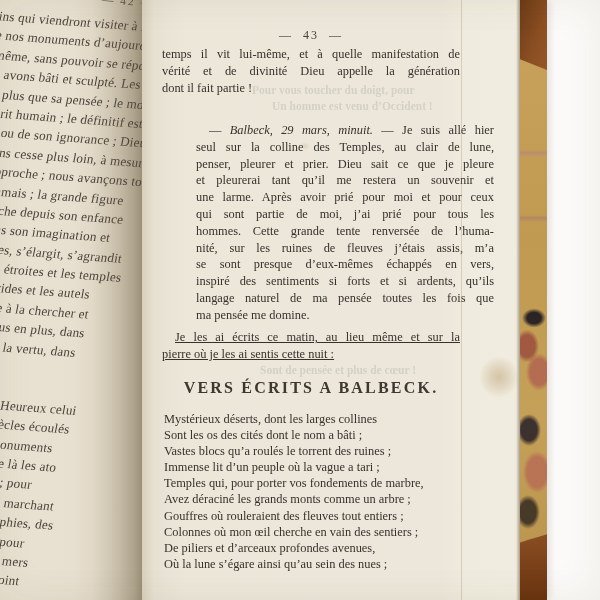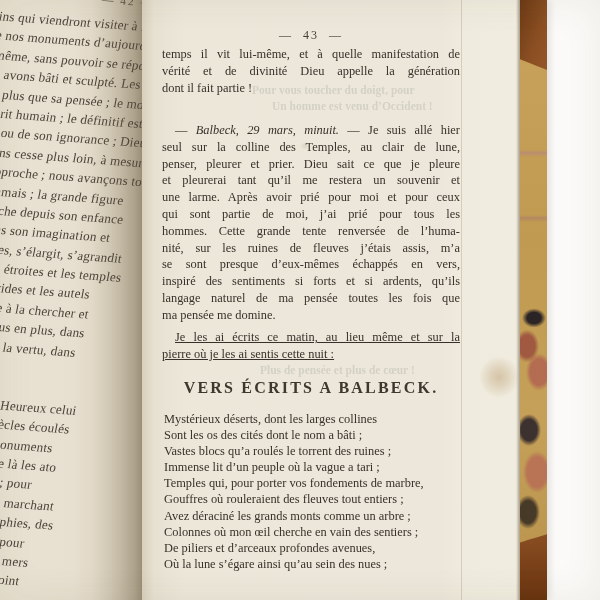--- a/index.html
+++ b/index.html
@@ -36,21 +36,21 @@
     background:linear-gradient(to right,#d8cfbb 0px,#e7e1d2 12px,#ece7d9 42px,#ece7da 300px,#efebde 325px,#f0ecdf 100%);
     color:#36312a;
   }
   .right-page::after{ 
     content:"";position:absolute;left:319px;top:0;width:1px;height:600px;
     background:rgba(152,140,112,.30);
   }
   .pnum{position:absolute;left:20px;top:28px;width:298px;text-align:center;
     font-size:12px;letter-spacing:2px;word-spacing:5px;color:#463f34;}
   .para{position:absolute;left:20px;width:298px;font-size:12.4px;line-height:16.8px;}
-  .p1{top:46px;} .p2{top:122px;} .p3{top:329px;text-decoration:underline;}
+  .p1{top:46px;} .p2{top:122px;margin-left:34px;} .p3{top:329px;text-decoration:underline;}
   .jline{text-align:justify;text-align-last:justify;height:16.8px;overflow:hidden;}
   .lastline{height:16.8px;overflow:hidden;}
   .lead{padding-left:13px;}
   .it{font-style:italic;}
   .heading{
     position:absolute;left:20px;top:379px;width:298px;text-align:center;
     font-size:16px;font-weight:bold;letter-spacing:2.2px;color:#3d372e;
   }
   .poem{position:absolute;left:22px;top:411px;width:300px;font-size:12.4px;}
   .pline{height:16.1px;line-height:16.1px;white-space:nowrap;overflow:hidden;}
@@ -177,31 +177,31 @@
     </div>
 
     <div class="heading">VERS ÉCRITS A BALBECK.</div>
 
     <div class="poem">
         <div class="pline">Mystérieux déserts, dont les larges collines</div>
         <div class="pline">Sont les os des cités dont le nom a bâti ;</div>
         <div class="pline">Vastes blocs qu’a roulés le torrent des ruines ;</div>
         <div class="pline">Immense lit d’un peuple où la vague a tari ;</div>
         <div class="pline">Temples qui, pour porter vos fondements de marbre,</div>
+        <div class="pline">Avez déraciné les grands monts comme un arbre ;</div>
         <div class="pline">Gouffres où rouleraient des fleuves tout entiers ;</div>
-        <div class="pline">Avez déraciné les grands monts comme un arbre ;</div>
         <div class="pline">Colonnes où mon œil cherche en vain des sentiers ;</div>
         <div class="pline">De piliers et d’arceaux profondes avenues,</div>
         <div class="pline">Où la lune s’égare ainsi qu’au sein des nues ;</div>
       </div>
   </div>
 
   <div class="st st0">Pour vous toucher du doigt, pour</div>
   <div class="st st1">Un homme est venu d’Occident !</div>
-  <div class="st st2">Plus de pensée et plus de cœur !</div>
+  <div class="st st2">Sont de pensée et plus de cœur !</div>
 
   <div class="stain"></div>
   <div class="stain2"></div>
 
   <div class="page-gap"></div>
   <div class="marble">
     <div class="leather-top"></div>
     <div class="leather-bottom"></div>
   </div>
 

